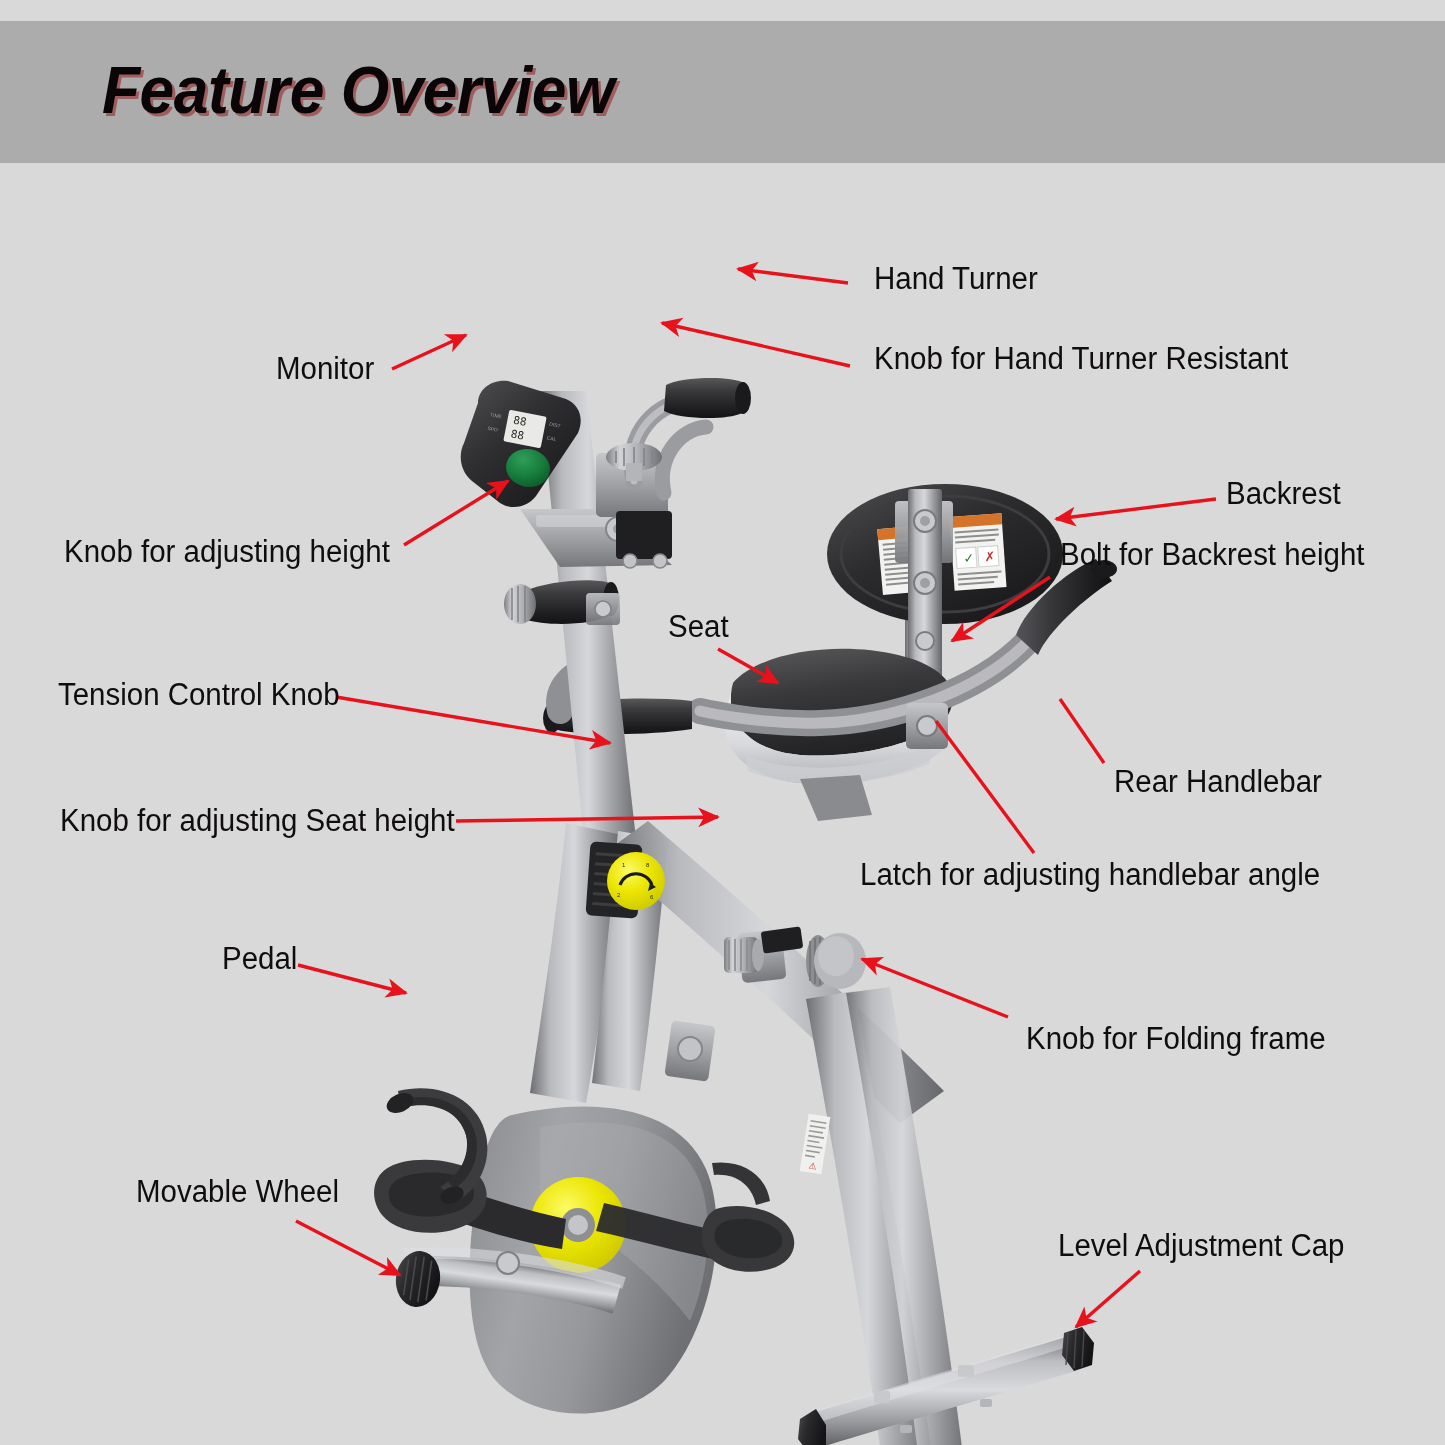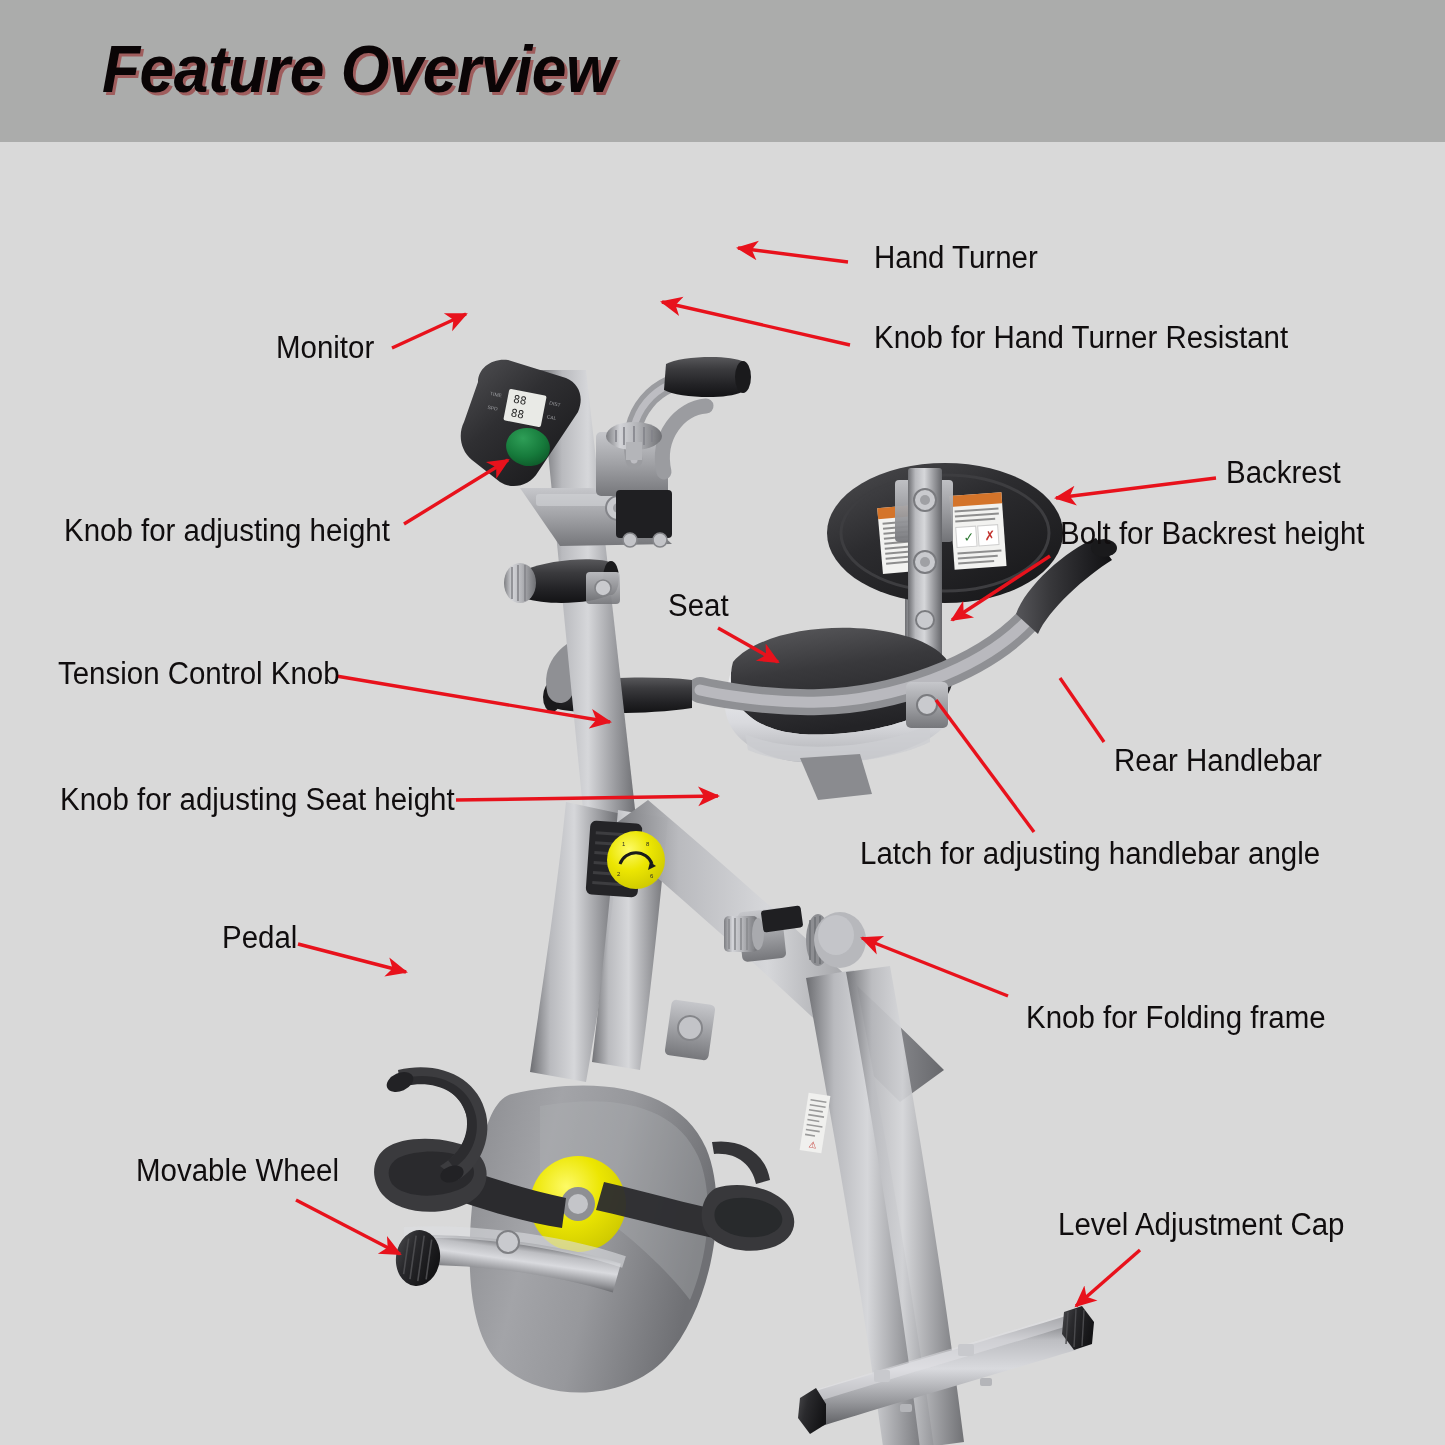--- a/index.html
+++ b/index.html
@@ -12,20 +12,21 @@
     background: #d9d9d9;
     font-family: "Liberation Sans", sans-serif;
     overflow: hidden;
     position: relative;
   }
   #page {
     position: relative;
     width: 1445px;
     height: 1271px;
     background: #d9d9d9;
+    margin-top: 21px;
   }
   
   #header-band {
     position: absolute;
     left: 0; top: 0;
     width: 1445px;
     height: 142px;
     background: #abacab;
   }
   #page-title {

